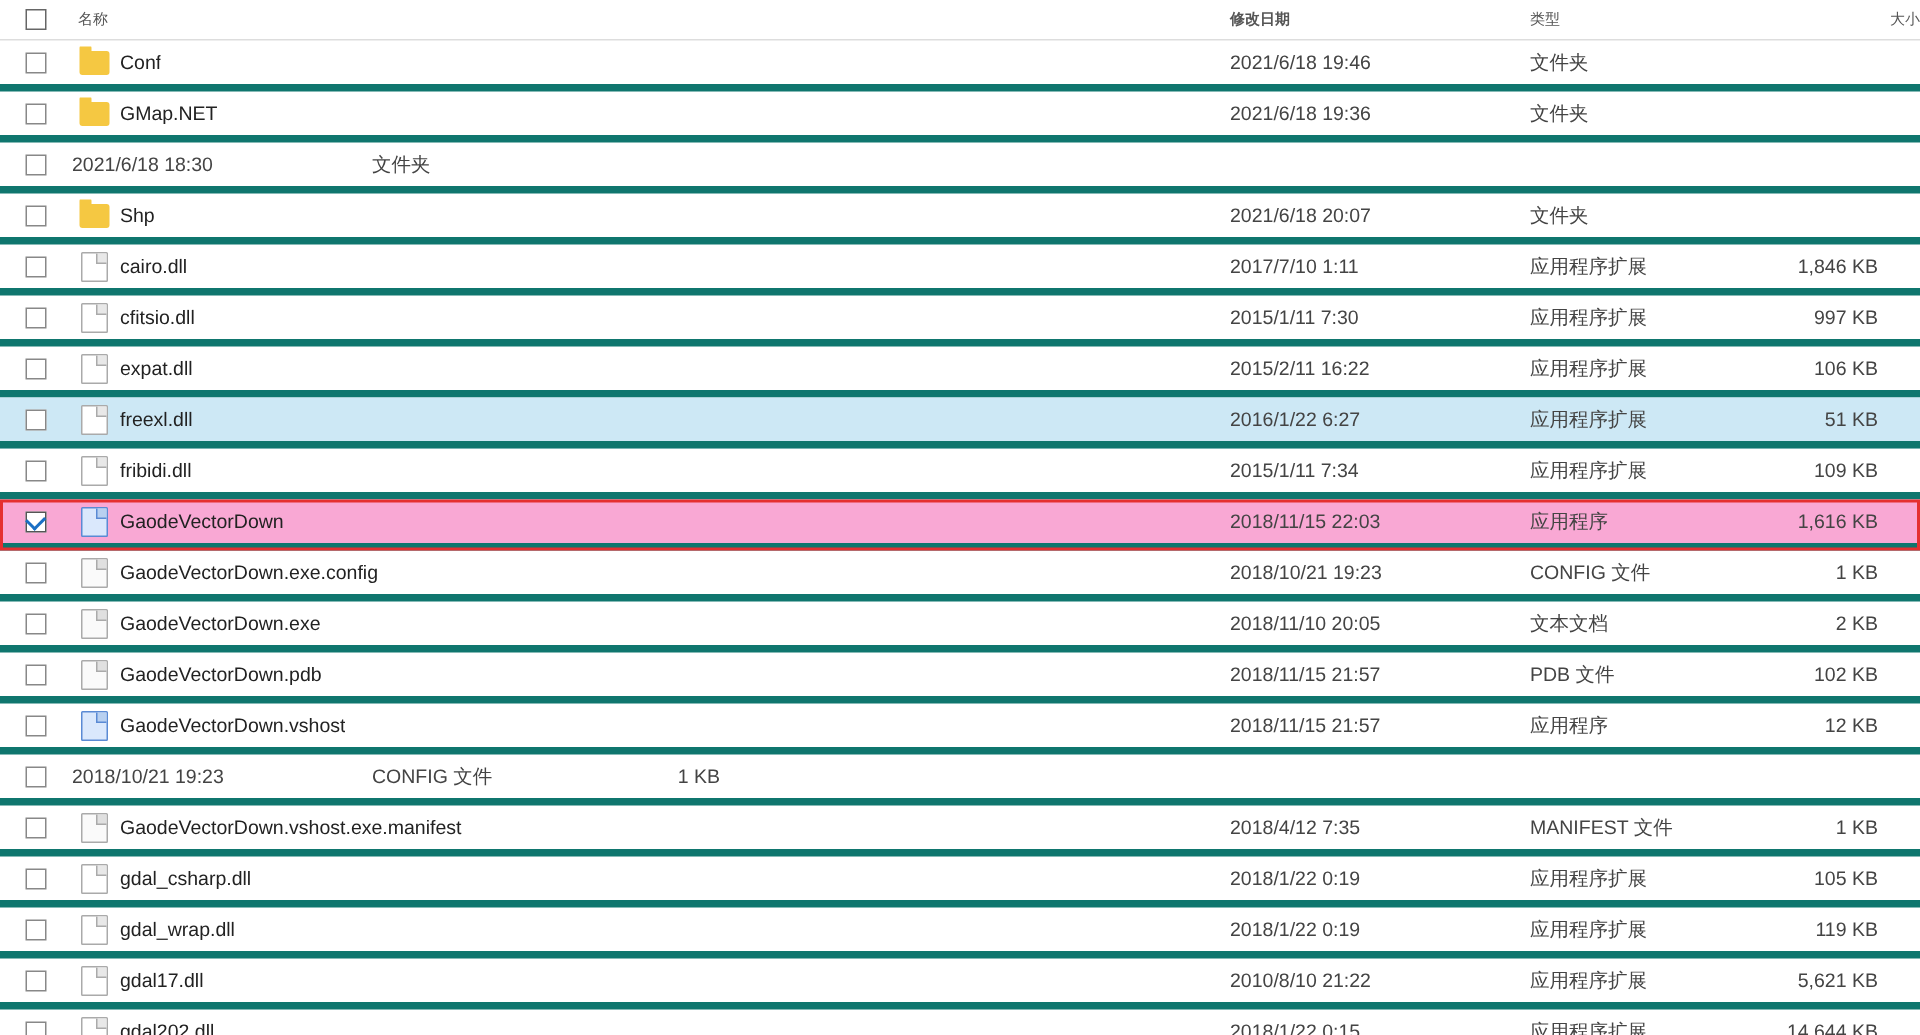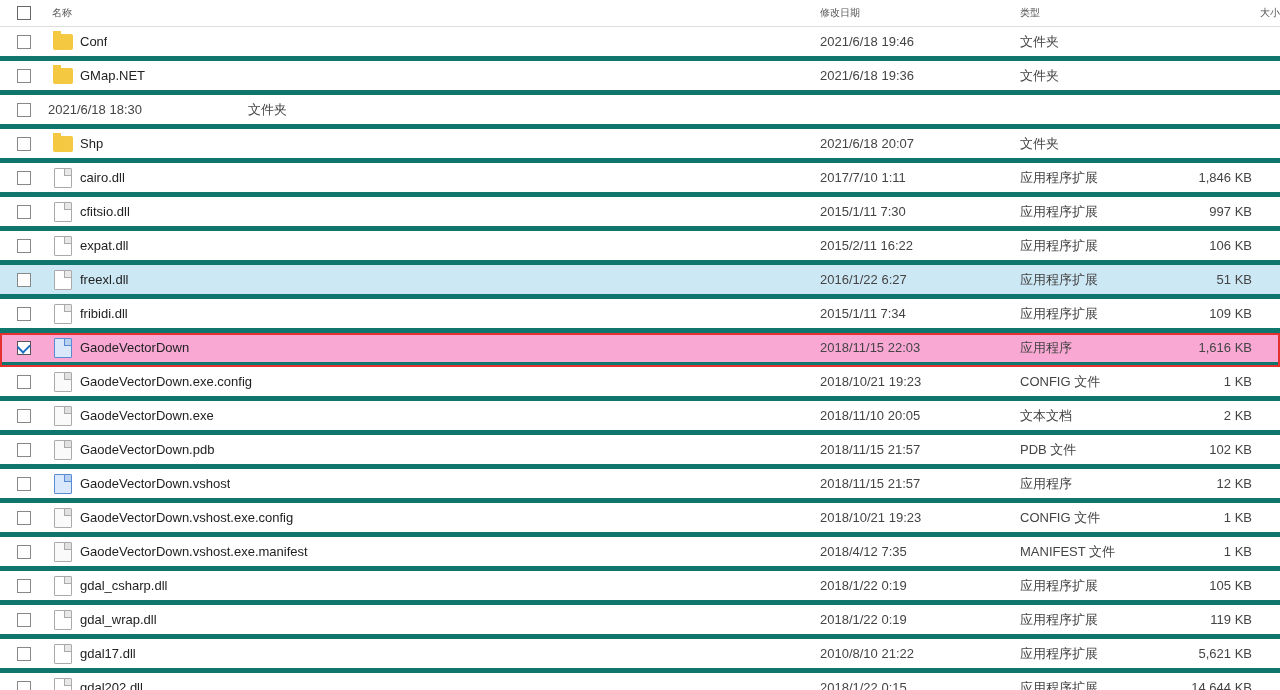--- a/index.html
+++ b/index.html
@@ -19,21 +19,21 @@
       display: flex;
       align-items: center;
       padding: 6px 0 6px 0;
       border-bottom: 1px solid #ddd;
       background: #fff;
       color: #555;
       font-size: 10px;
     }
     .col-check { width: 48px; display: flex; align-items: center; justify-content: center; flex-shrink: 0; }
     .col-name { flex: 1; min-width: 300px; padding-left: 4px; }
-    .col-date { width: 200px; flex-shrink: 0; }
+    .col-date { width: 200px; flex-shrink: 0; font-weight: bold; }
     .col-type { width: 160px; flex-shrink: 0; }
     .col-size { width: 100px; flex-shrink: 0; text-align: right; }
 
     .file-row {
       display: flex;
       align-items: center;
       height: 34px;
       border-bottom: 5px solid #0f766e;
       cursor: default;
     }
@@ -392,26 +392,20 @@
           <span class="name-text">GaodeVectorDown.vshost</span>
         </div>
         <div class="date-cell">2018/11/15 21:57</div>
         <div class="type-cell">应用程序</div>
         <div class="size-cell">12 KB</div>
       </div>
       <div class="file-row">
         <div class="checkbox-cell">
           <div class="checkbox"></div>
         </div>
-        <div class="name-cell col-name">
-          <div class="file-icon">
-            <div class="icon-file"></div>
-          </div>
-          <span class="name-text">GaodeVectorDown.vshost.exe.config</span>
-        </div>
         <div class="date-cell">2018/10/21 19:23</div>
         <div class="type-cell">CONFIG 文件</div>
         <div class="size-cell">1 KB</div>
       </div>
       <div class="file-row">
         <div class="checkbox-cell">
           <div class="checkbox"></div>
         </div>
         <div class="name-cell col-name">
           <div class="file-icon">

